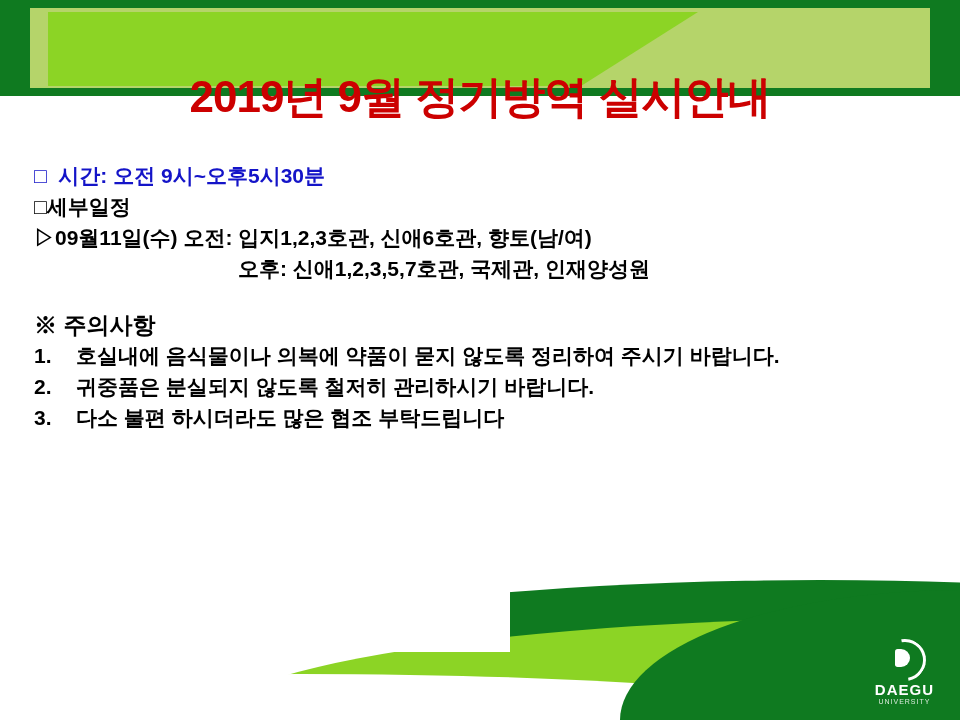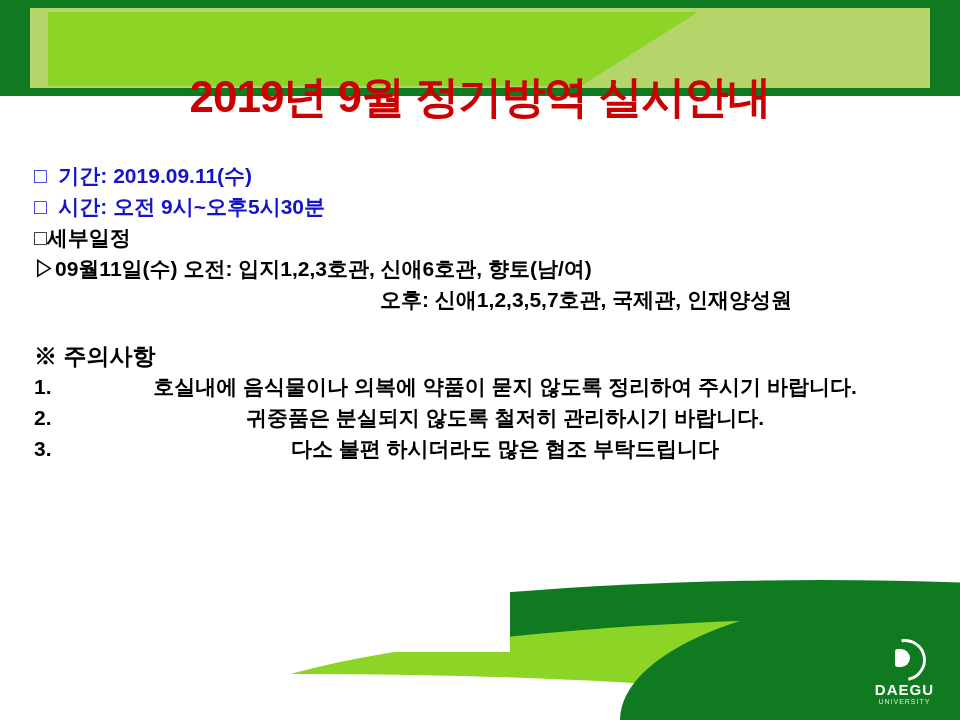--- a/index.html
+++ b/index.html
@@ -159,21 +159,20 @@
     font-weight: bold;
     line-height: 31px;
     color: #000000;
     white-space: pre;
   }
   .line.blue {
     color: #1414c8;
   }
   .line.indent-sub {
     padding-left: 204px;
-    text-align: center;
   }
   .spacer {
     height: 26px;
   }
   .notice-head {
     font-size: 23px;
     font-weight: bold;
     color: #000000;
     line-height: 30px;
   }
@@ -183,21 +182,20 @@
     font-weight: bold;
     color: #000000;
     line-height: 31px;
   }
   .numbered .num {
     width: 42px;
     flex: 0 0 42px;
   }
   .numbered .txt {
     flex: 1 1 auto;
-    text-align: center;
   }
 
   
   .logo {
     position: absolute;
     right: 26px;
     bottom: 15px;
     z-index: 12;
     text-align: center;
     color: #ffffff;
@@ -253,21 +251,20 @@
   <div class="deco-bottom-light"></div>
   <div class="deco-bottom-white"></div>
   <div class="deco-bottom-rightdark"></div>
 
   <div class="title-band-dark"></div>
   <div class="title-band-light"></div>
   <div class="title-band-bright"></div>
   <div class="slide-title">2019년 9월 정기방역 실시안내</div>
 
   <div class="content">
-    <div class="line blue">□  기간: 2019.09.11(수)</div>
     <div class="line blue">□  시간: 오전 9시~오후5시30분</div>
     <div class="line">□세부일정</div>
     <div class="line">▷09월11일(수) 오전: 입지1,2,3호관, 신애6호관, 향토(남/여)</div>
     <div class="line indent-sub">오후: 신애1,2,3,5,7호관, 국제관, 인재양성원</div>
 
     <div class="spacer"></div>
 
     <div class="notice-head">※ 주의사항</div>
 
     <div class="numbered">

